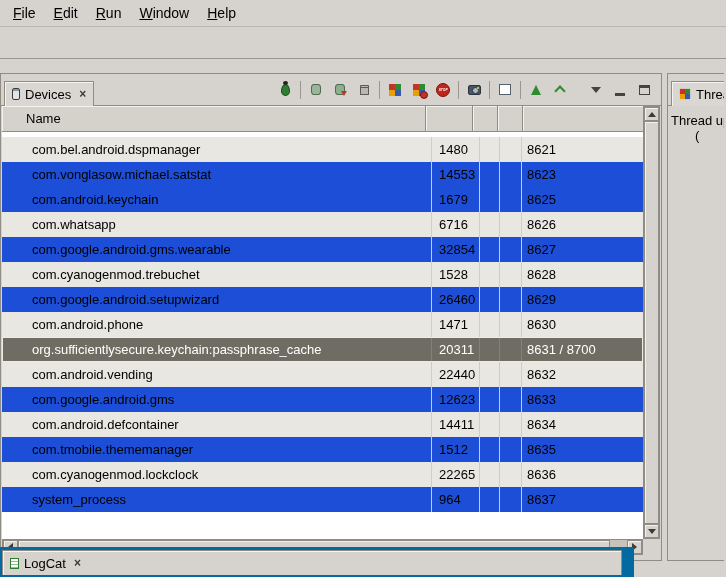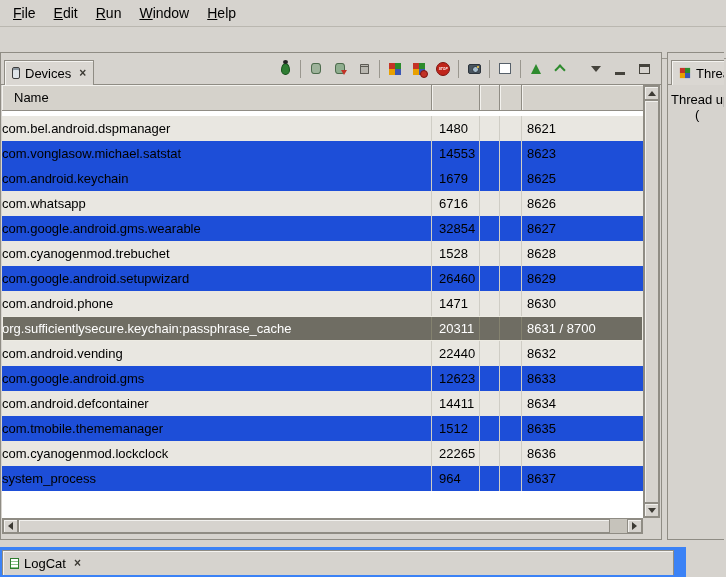--- a/index.html
+++ b/index.html
@@ -9,21 +9,21 @@
 
   
   .menubar{height:26px;display:flex;align-items:center;padding-left:4px;background:#d6d3ce}
   .menu-item{padding:3px 9px;font-size:14px;color:#000}
   .menu-item u{text-decoration:underline}
 
   
   .main-toolbar{height:33px;background:#d6d3ce;border-top:1px solid #bab7b0;border-bottom:1px solid #9a978f}
 
   
-  .main{position:absolute;top:52px;left:0;width:724px;height:488px;display:flex}
+  .main{position:absolute;top:73px;left:0;width:724px;height:488px;display:flex}
   .left-panel{width:662px;border:1px solid #8f8c84;background:#d6d3ce;position:relative}
   .sash{width:5px}
   .right-panel{flex:1;border:1px solid #8f8c84;border-right:none;background:#d6d3ce;overflow:hidden;position:relative}
 
   
   .tabbar{height:32px;display:flex;align-items:flex-end;background:#d6d3ce;border-bottom:1px solid #8f8c84;padding-left:3px}
   .tab{height:25px;display:flex;align-items:center;gap:5px;padding:0 7px;border:1px solid #8f8c84;border-bottom:none;background:#dad7d2;font-size:13px;position:relative;top:1px;box-shadow:inset 1px 1px 0 #f4f3f0;white-space:nowrap}
   .tab-close{font-size:12px;font-weight:bold;color:#3c3a34;margin-left:3px;cursor:pointer}
 
   
@@ -60,33 +60,33 @@
   .g-menu{width:0;height:0;border-left:5px solid transparent;border-right:5px solid transparent;border-top:6px solid #45433c}
   .g-min{width:10px;height:3px;background:#45433c;margin-top:9px}
   .g-max{width:11px;height:10px;border:1px solid #45433c;border-top:3px solid #45433c}
   .g-dev{width:8px;height:12px;border:1px solid #3c3c3c;border-radius:2px;background:#dfe4e8;box-shadow:inset 0 2px 0 #8a959e}
   .g-log{width:9px;height:11px;border:1px solid #2e7d2e;background:repeating-linear-gradient(180deg,#fff 0 2px,#8cc48c 2px 3px)}
 
   
   .table-area{position:absolute;top:32px;left:1px;right:1px;bottom:1px;background:#d6d3ce}
   .table-content{position:absolute;top:0;left:0;width:641px;height:433px;background:#fff;overflow:hidden}
   .thead{display:flex;width:641px;height:26px;background:#d5d2cb;border-bottom:1px solid #8f8c84}
-  .th{height:100%;display:flex;align-items:center;padding-left:12px;font-size:13px;color:#000;border-right:1px solid #8f8c84;box-shadow:inset 1px 1px 0 #f3f2ee;overflow:hidden;white-space:nowrap;cursor:pointer}
+  .th{height:100%;display:flex;align-items:center;padding-left:24px;font-size:13px;color:#000;border-right:1px solid #8f8c84;box-shadow:inset 1px 1px 0 #f3f2ee;overflow:hidden;white-space:nowrap;cursor:pointer}
   .th:nth-child(1){width:430px}
   .th:nth-child(2){width:48px}
   .th:nth-child(3){width:20px}
   .th:nth-child(4){width:22px}
   .th:nth-child(5){width:121px;border-right:none}
   .sliver{height:5px;background:#fff}
   .trow{display:flex;height:25px;background:#1d4ed8}
   .trow.alt{background:#e9e7e1}
   .trow.sel{background:#6f6d63;color:#fff;outline:1px solid #edebe3;outline-offset:-1px}
   .cell{height:100%;display:flex;align-items:center;font-size:13px;white-space:nowrap;overflow:hidden;border-right:1px solid #cfcdc5}
   .trow.sel .cell{border-right-color:#84826f}
-  .c-name{width:430px;}
+  .c-name{width:430px;padding-left:30px}
   .c-pid{width:48px;padding-left:7px}
   .c-a{width:20px}
   .c-b{width:22px}
   .c-port{width:121px;padding-left:5px;border-right:none}
 
   
   .vscroll{position:absolute;top:0;left:641px;width:17px;height:433px;background:#c6c3bb;border:1px solid #8f8c84}
   .hscroll{position:absolute;top:433px;left:0;width:641px;height:16px;background:#c6c3bb;border:1px solid #8f8c84}
   .corner{position:absolute;top:433px;left:641px;width:17px;height:16px;background:#d6d3ce}
   .sbtn{width:15px;height:14px;background:#d6d3ce;border:1px solid #8f8c84;box-shadow:inset 1px 1px 0 #f2f1ee;display:flex;align-items:center;justify-content:center;cursor:pointer}
@@ -99,21 +99,21 @@
   .arr-up{width:0;height:0;border-left:4px solid transparent;border-right:4px solid transparent;border-bottom:5px solid #3c3a34}
   .arr-down{width:0;height:0;border-left:4px solid transparent;border-right:4px solid transparent;border-top:5px solid #3c3a34}
   .arr-left{width:0;height:0;border-top:4px solid transparent;border-bottom:4px solid transparent;border-right:5px solid #3c3a34}
   .arr-right{width:0;height:0;border-top:4px solid transparent;border-bottom:4px solid transparent;border-left:5px solid #3c3a34}
 
   
   .threads-msg{padding:7px 0 0 3px;font-size:13px;color:#000;white-space:nowrap}
   .threads-msg .msg2{padding-left:24px}
 
   
-  .bottombar{position:absolute;left:0;top:547px;width:686px;height:30px;background:#3b82f6;padding:3px 12px 0 2px}
+  .bottombar{position:absolute;left:0;top:547px;width:634px;height:30px;background:#0369a1;padding:3px 12px 0 2px}
   .bottombar .tab{top:0;height:25px;background:#d6d3ce}
 </style>
 </head>
 <body>
 
 <div class="window">
 
   <div class="menubar">
       <span class="menu-item"><u>F</u>ile</span>
       <span class="menu-item"><u>E</u>dit</span>

